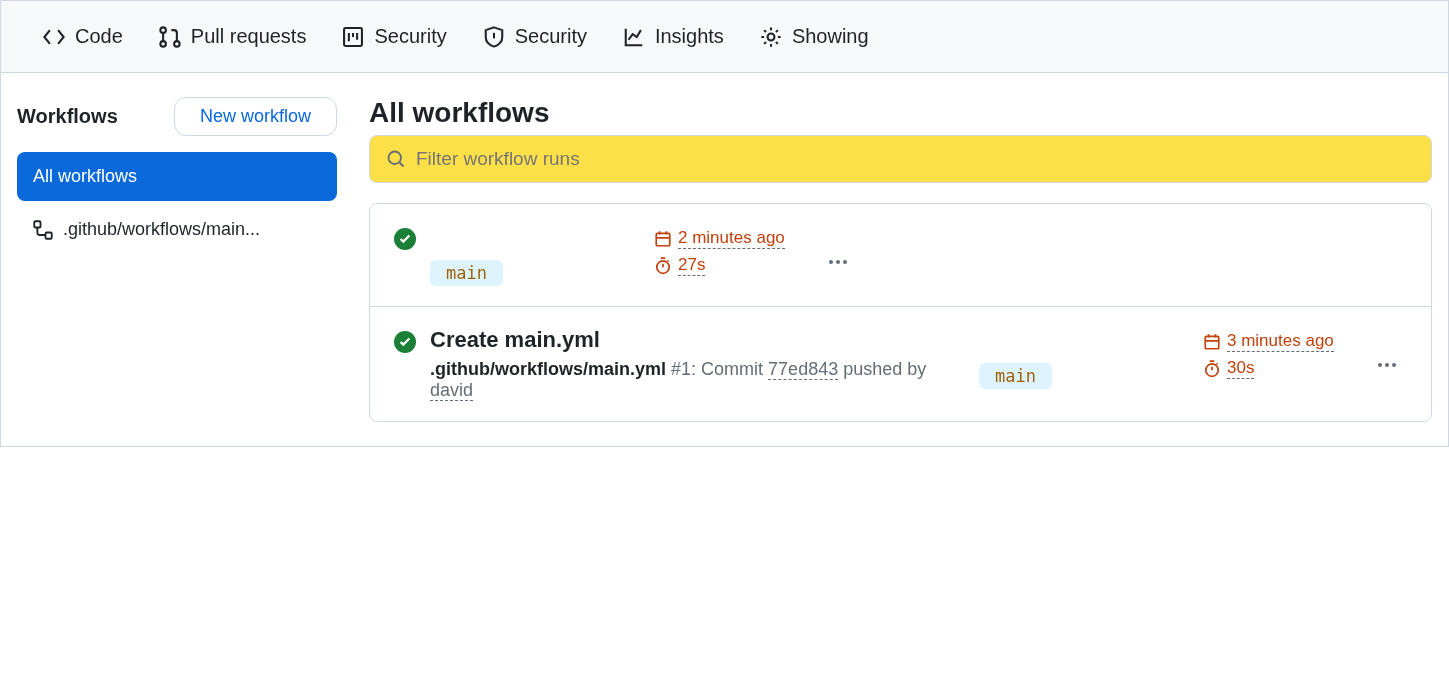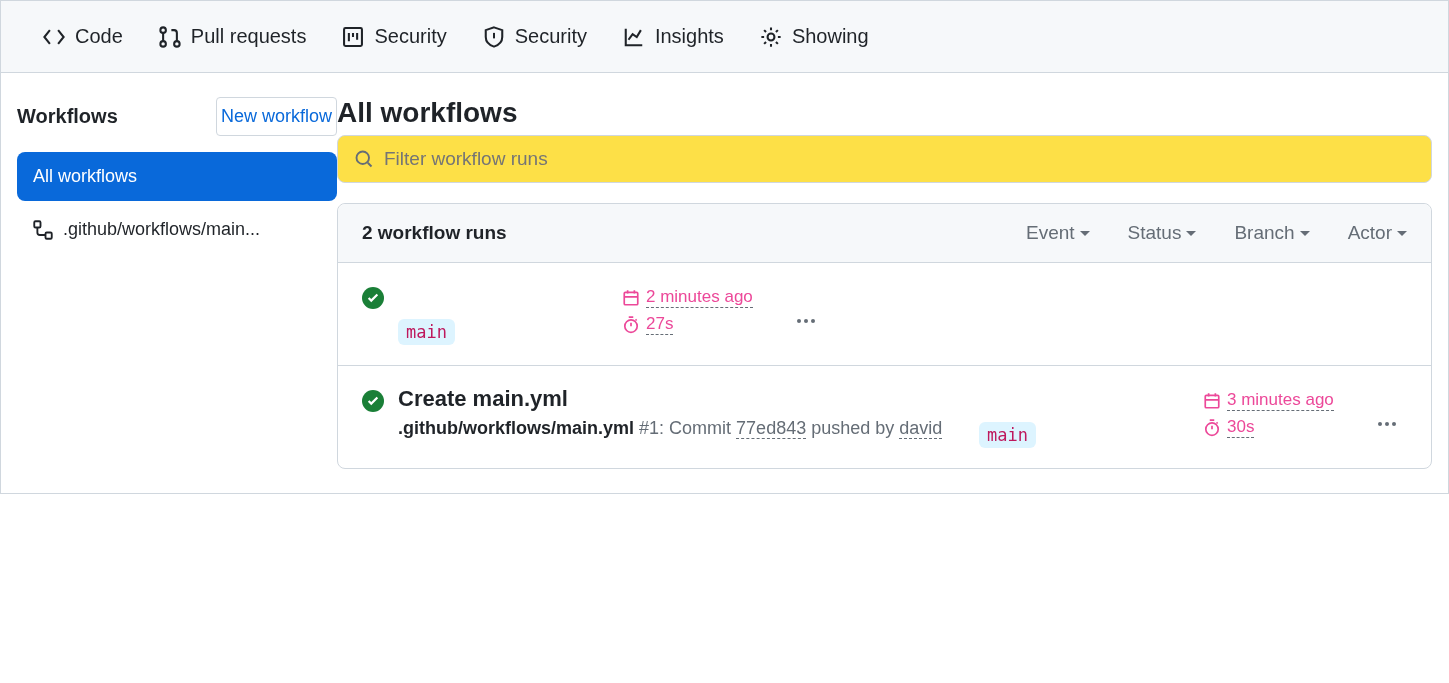--- a/index.html
+++ b/index.html
@@ -30,41 +30,42 @@
       border-radius: 6px;
     }
     .topnav-item.highlighted {
       outline: 4px solid #ff0000;
       outline-offset: -2px;
     }
     .topnav-item svg { width: 22px; height: 22px; }
     .main-container {
       display: flex;
       padding: 24px 16px;
+      gap: 32px;
     }
     .sidebar {
       width: 320px;
       flex-shrink: 0;
     }
     .sidebar-header {
       display: flex;
       justify-content: space-between;
       align-items: center;
       margin-bottom: 16px;
     }
     .sidebar-title {
       font-size: 20px;
       font-weight: 600;
     }
     .new-workflow-btn {
       background: #fff;
       border: 1px solid #d0d7de;
-      border-radius: 4px;
+      border-radius: 12px;
       color: #0969da;
-      padding: 8px 4px;
+      padding: 8px 25px;
       font-size: 18px;
       font-weight: 500;
       cursor: pointer;
     }
     .sidebar-item {
       display: flex;
       align-items: center;
       gap: 10px;
       padding: 14px 16px;
       border-radius: 8px;
@@ -183,37 +184,37 @@
     .run-subtitle .commit-hash { border-bottom: 1px dashed #656d76; }
     .run-subtitle .actor { border-bottom: 1px dashed #656d76; }
     .run-branch-col {
       width: 210px;
       flex-shrink: 0;
       padding-top: 36px;
     }
     .branch-badge {
       display: inline-block;
       background: #ddf4ff;
-      color: #be185d;
-      padding: 3px 8px;
+      color: #a16207;
+      padding: 3px 16px;
       border-radius: 6px;
       font-family: ui-monospace, SFMono-Regular, Menlo, monospace;
       font-size: 17px;
     }
     .run-meta-col {
       width: 150px;
       flex-shrink: 0;
       padding-top: 4px;
     }
     .meta-line {
       display: flex;
       align-items: center;
       gap: 6px;
       font-size: 17px;
-      color: #ec4899;
+      color: #c2410c;
       margin-bottom: 6px;
     }
     .meta-line svg { width: 18px; height: 18px; }
     .meta-line .underlined { border-bottom: 1px dashed #656d76; }
     .kebab-col {
       width: 40px;
       flex-shrink: 0;
       padding-top: 36px;
       display: flex;
       justify-content: center;
@@ -310,41 +311,20 @@
 
     <div class="filter-box">
       <svg viewBox="0 0 16 16" fill="none" stroke="currentColor" stroke-width="1.5">
           <circle cx="7" cy="7" r="5"></circle>
           <path d="M11 11l3 3"></path>
         </svg>
       <input class="filter-input" placeholder="Filter workflow runs" style="">
     </div>
 
     <div class="runs-panel">
-      <div class="runs-header">
-        <div class="runs-count">2 workflow runs</div>
-        <div class="runs-filters">
-          <div class="filter-dropdown">
-              <span>Event</span>
-              <span class="caret-down"></span>
-            </div>
-          <div class="filter-dropdown">
-              <span>Status</span>
-              <span class="caret-down"></span>
-            </div>
-          <div class="filter-dropdown">
-              <span>Branch</span>
-              <span class="caret-down"></span>
-            </div>
-          <div class="filter-dropdown">
-              <span>Actor</span>
-              <span class="caret-down"></span>
-            </div>
-        </div>
-      </div>
 
       <div id="runs-list">
           <div class="run-row">
     <div class="run-status-icon">
       <svg viewBox="0 0 16 16" fill="none" stroke="currentColor" stroke-width="2.5">
                 <path d="M3 8l3 3 7-7"></path>
               </svg>
     </div>
     <div class="run-branch-col">
       <span class="branch-badge">main</span>

